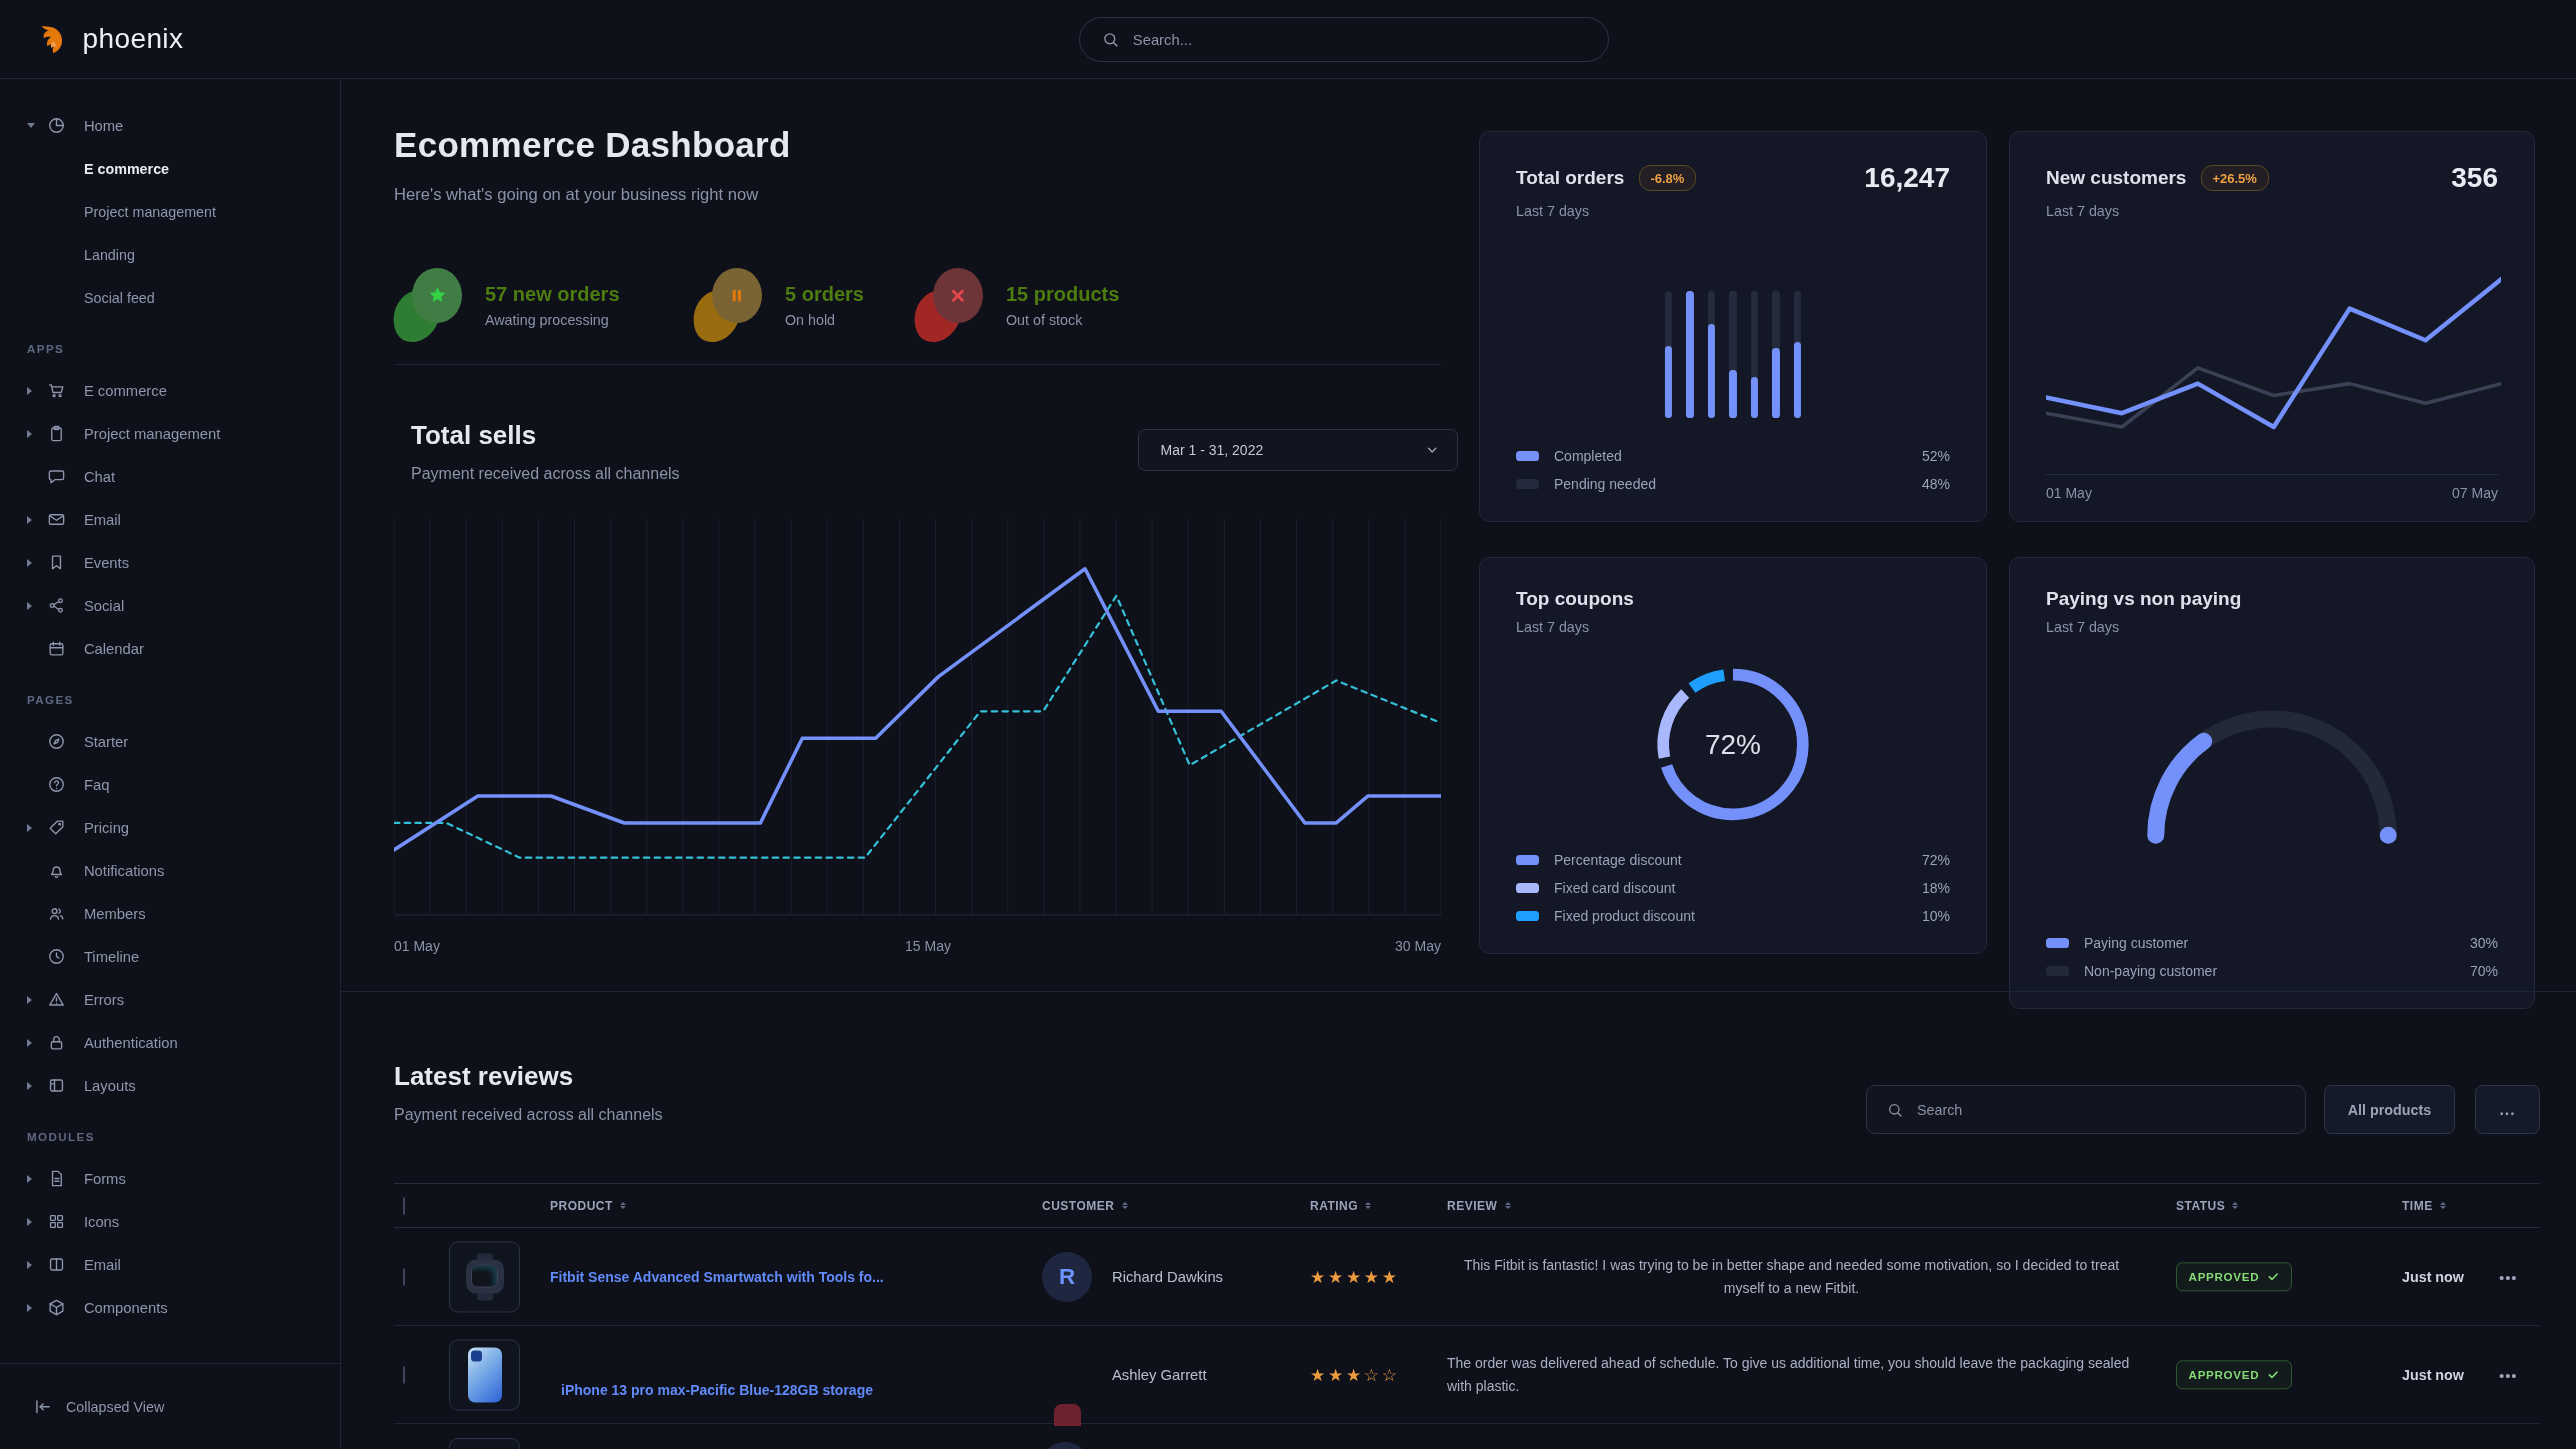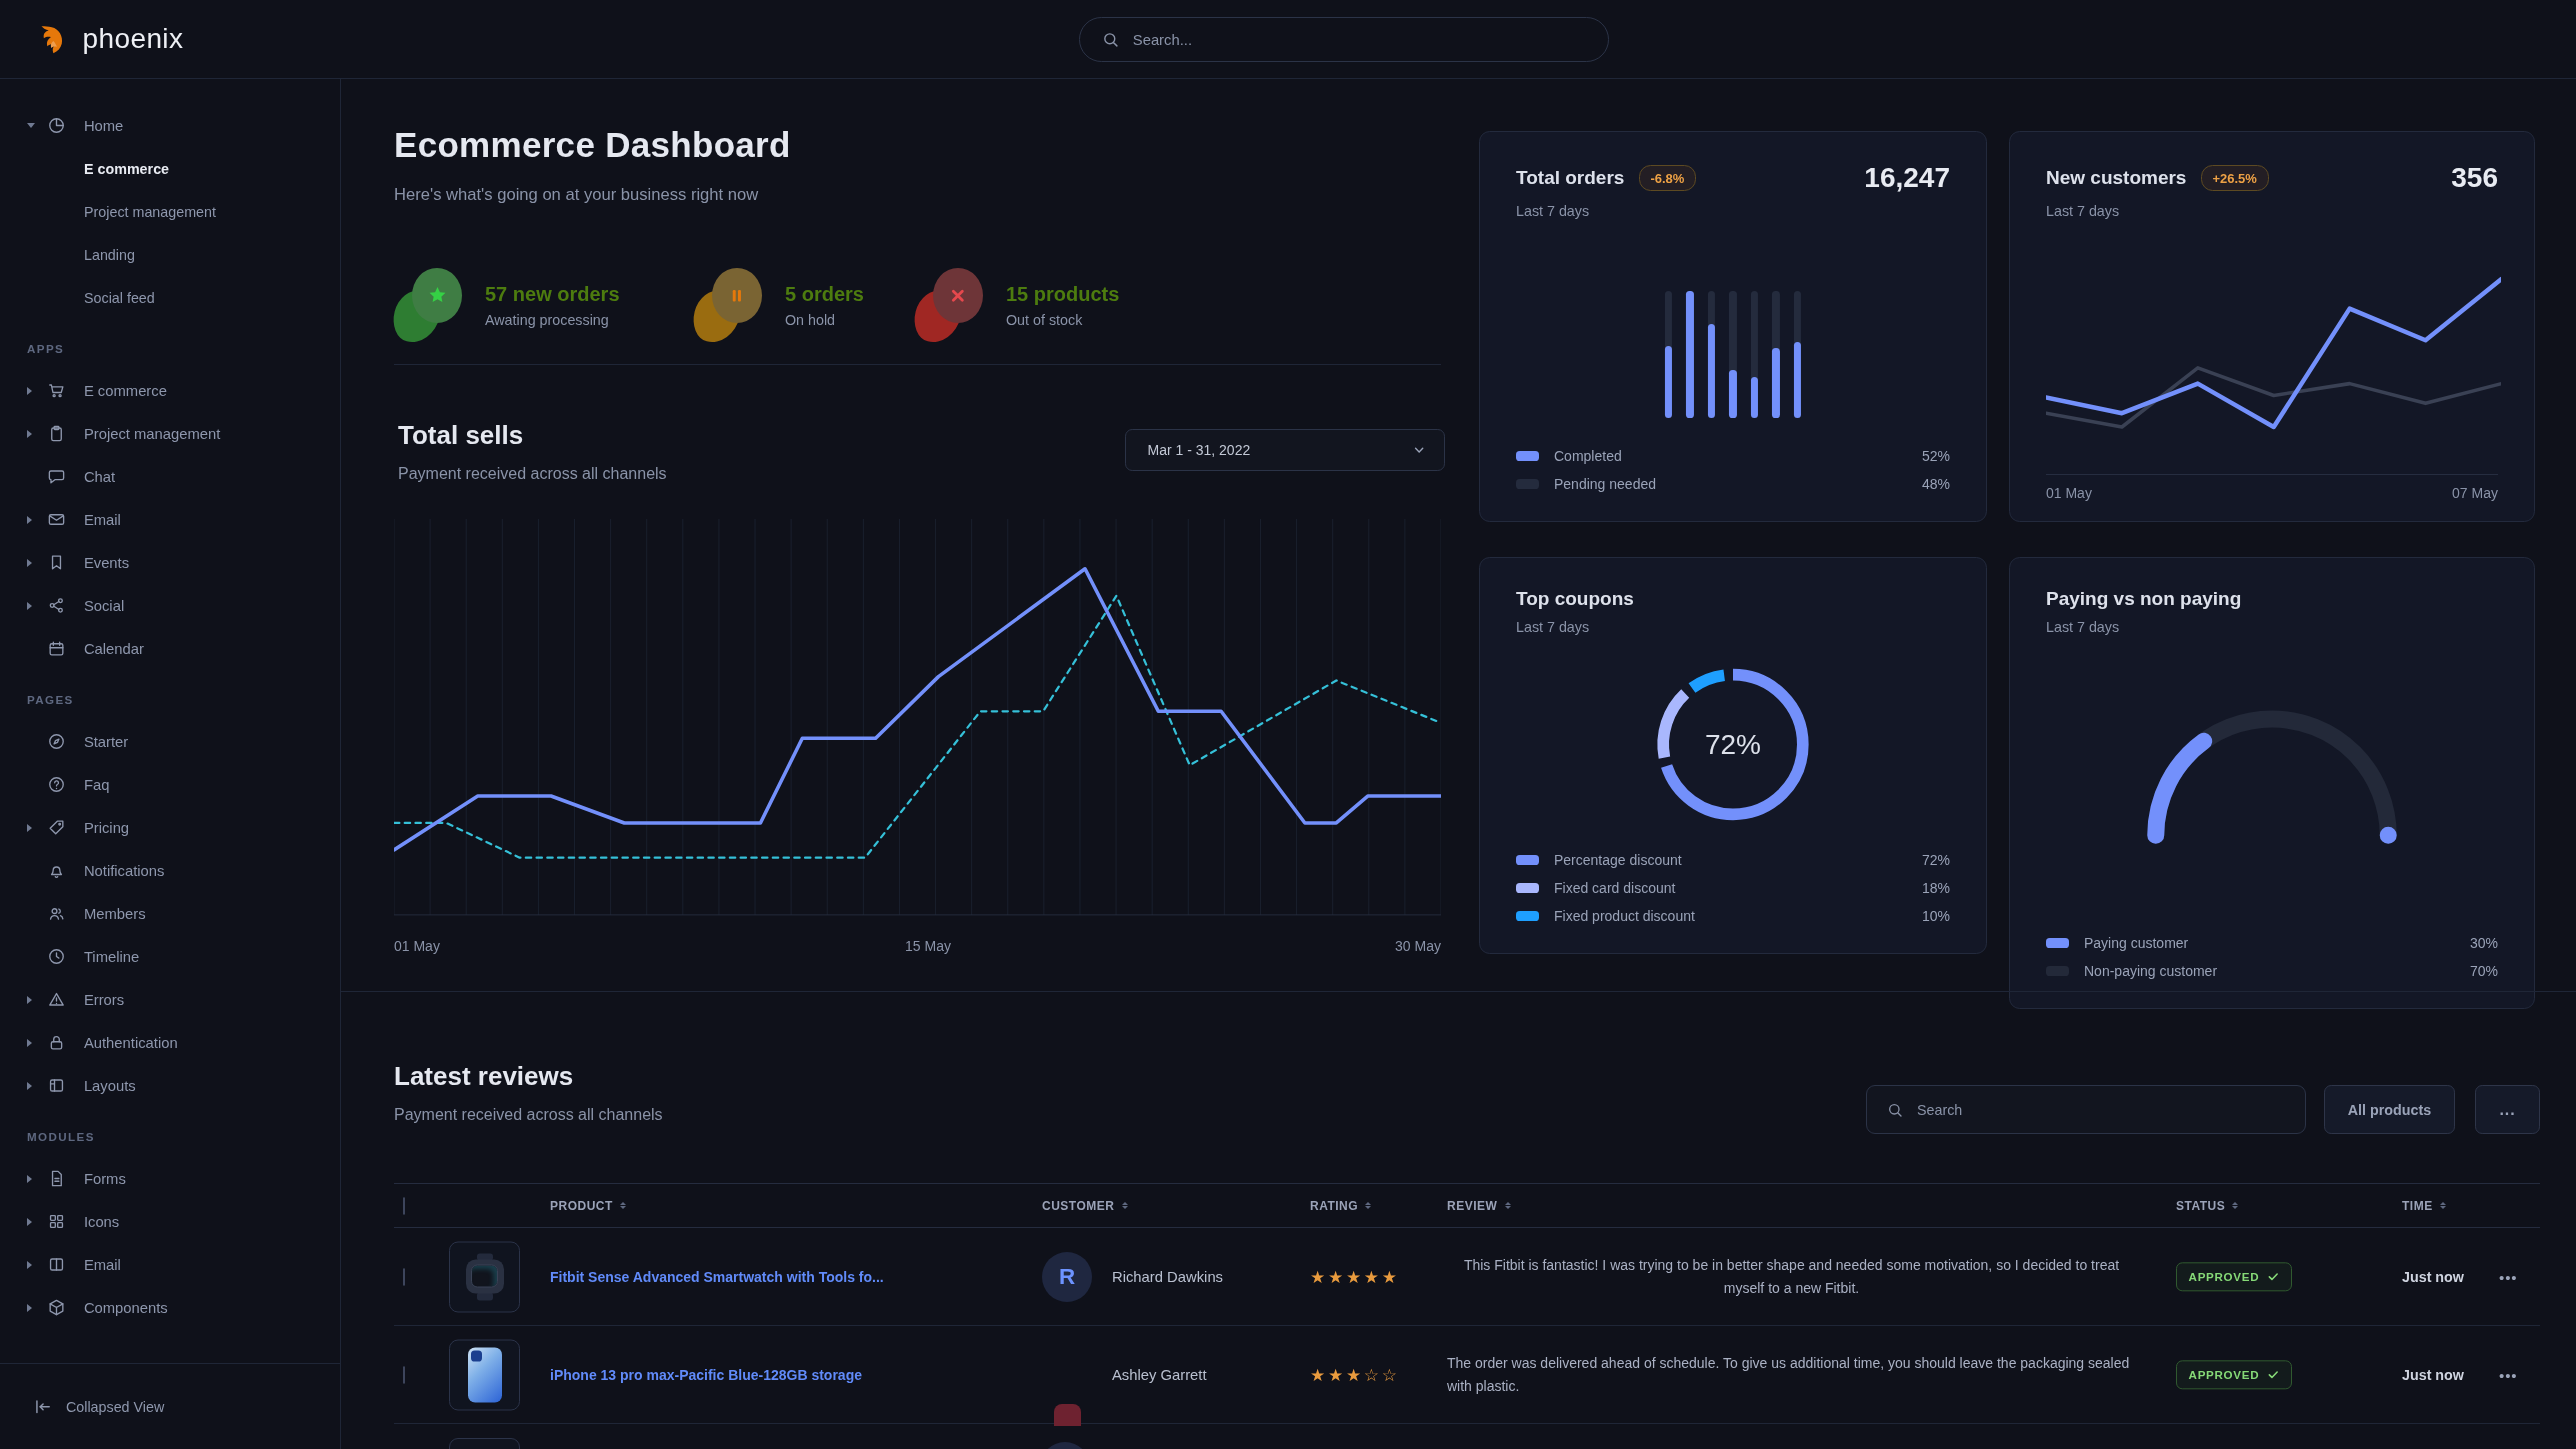--- a/index.html
+++ b/index.html
@@ -46,21 +46,21 @@
   .page-sub { margin-top:19.7px; font-size:16.6px; color:#8a93a8; }
   .stats-row { position:absolute; top:143px; left:0; width:100%; height:90px; }
   .stat { position:absolute; top:0; display:flex; align-items:center; gap:23px; }
   .stat-ic { position:relative; width:68px; height:75px; }
   .stat-blob { position:absolute; left:0; bottom:0; width:45px; height:52px; border-radius:46% 54% 58% 42%/50% 40% 60% 50%; transform:rotate(14deg); }
   .stat-circ { position:absolute; right:0; top:0; width:50px; height:55px; border-radius:50%;
     display:flex; align-items:center; justify-content:center; }
   .stat-txt .v { font-size:20px; font-weight:700; color:#4d7c0f; }
   .stat-txt .c { margin-top:6.3px; font-size:14.3px; color:#8a93a8; }
   .left-divider { position:absolute; top:239px; width:100%; border-top:0.9px solid #1f2637; }
-  .sells-head { position:absolute; top:295px; left:4px; width:100%; }
+  .sells-head { position:absolute; top:295px; left:17px; width:100%; }
   .sec-title { font-size:26px; font-weight:700; color:#e5e8f0; }
   .sec-sub { margin-top:14.3px; font-size:16px; color:#8a93a8; }
   .date-select { position:absolute; right:0; top:9px; width:320px; height:42px;
     border:0.9px solid #2b3347; border-radius:7.2px; display:flex; align-items:center;
     padding:0 18px 0 21.5px; color:#c3c9d6; font-size:14px; cursor:pointer; background:#12151f; }
   .date-select .grow { flex:1; }
   .sells-chart { position:absolute; top:394px; left:0; width:1047px; height:412px; }
   .x-labels { position:absolute; top:813px; left:0; width:1047px; font-size:14px; color:#8a93a8; }
   
   .card { position:absolute; background:#131726; border:0.9px solid #232a3d; border-radius:10.7px; }
@@ -734,21 +734,21 @@
       </div>
       <div class="trow">
       <span class="cell" style="left:9px;"><span class="cb"></span></span>
       <span class="cell" style="left:55px;">
           <span class="thumb">
             <span style="width:34px;height:55px;display:block;background:linear-gradient(135deg,#cfe3f5 0%,#7fb0e8 40%,#2c63d6 100%);border-radius:7.2px;position:relative;">
       <span style="position:absolute;left:3.6px;top:3.6px;width:10.7px;height:10.7px;background:#1b3f8f;border-radius:3.6px;"></span>
             </span>
           </span>
         </span>
-      <span class="cell prod-link" style="left:156px;">iPhone 13 pro max-Pacific Blue-128GB storage</span>
+      <span class="cell prod-link" style="left:167px;margin-top:15px;">iPhone 13 pro max-Pacific Blue-128GB storage</span>
       <span class="cell" style="left:648px;"><span class="avatar-p"></span></span>
       <span class="cell cust-name" style="left:718px;">Ashley Garrett</span>
       <span class="cell stars" style="left:916px;">★★★☆☆</span>
       <span class="cell review-txt" style="left:1053px;">The order was delivered ahead of schedule. To give us additional time, you should leave the packaging sealed with plastic.</span>
       <span class="cell" style="left:1782px;"><span class="status-badge">APPROVED <svg width="12.5" height="12.5" viewBox="0 0 24 24" fill="none" stroke="#86d977" stroke-width="3" stroke-linecap="round" stroke-linejoin="round">
               <path d="M4.5 12.5l5 5L19.5 7"></path>
             </svg></span></span>
       <span class="cell time-txt" style="left:2008px;">Just now</span>
       <span class="cell row-dots" style="left:2105px;">•••</span>
       </div>

